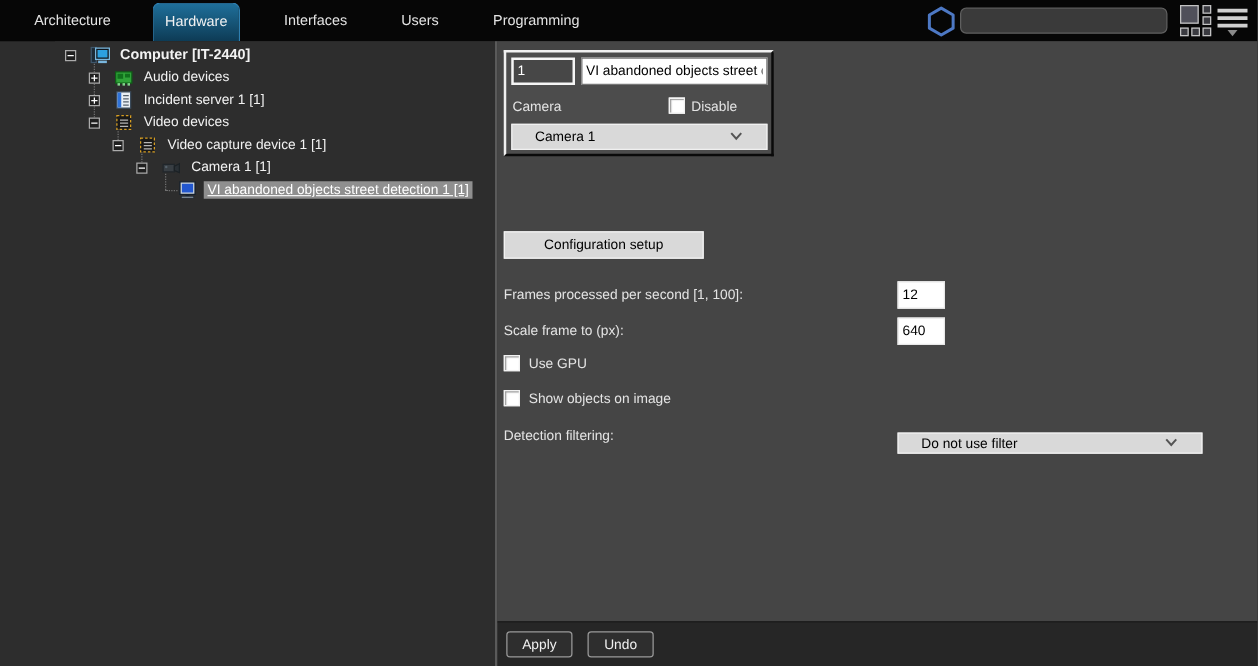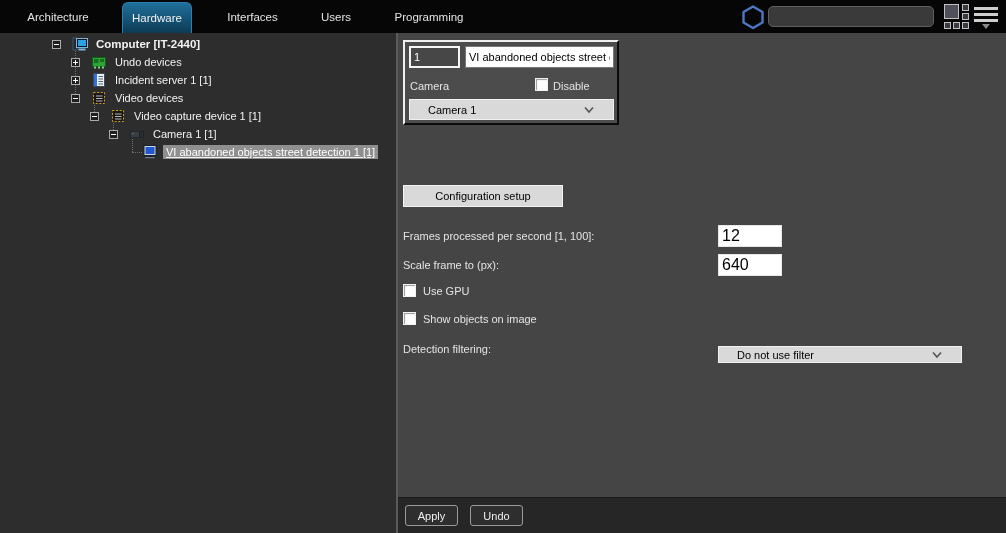--- a/index.html
+++ b/index.html
@@ -72,22 +72,22 @@
   .checkbox{position:absolute;width:13px;height:13px;background:#fff;border:1px solid #f2f2f2;
     box-shadow:inset 1px 1px 1px #999;box-sizing:border-box;}
   .combobox{position:absolute;background:#d9d9d9;border:1px solid #f0f0f0;color:#000;font-size:11px;
     display:flex;align-items:center;justify-content:space-between;padding:0 18px;box-sizing:border-box;cursor:default;}
   #camera-select{left:4px;top:57px;width:205px;height:21px;}
   #config-button{position:absolute;left:5px;top:152px;width:160px;height:22px;background:#d9d9d9;
     border:1px solid #f2f2f2;color:#000;font-size:11px;display:flex;align-items:center;
     justify-content:center;cursor:default;box-sizing:border-box;}
   #frames-label{left:5px;top:197px;}
   #scale-label{left:5px;top:226px;}
-  .num-input{position:absolute;width:64px;height:22px;background:#fff;border:1px solid #e8e8e8;
-    color:#000;font-size:16px;padding:0 3px;box-sizing:border-box;outline:none;
+  .num-input{position:absolute;width:38px;height:22px;background:#fff;border:1px solid #e8e8e8;
+    color:#000;font-size:11px;padding:0 3px;box-sizing:border-box;outline:none;
     font-family:"Liberation Sans",sans-serif;}
   #frames-input{left:320px;top:192px;}
   #scale-input{left:320px;top:221px;}
   #gpu-checkbox{left:5px;top:251px;}
   #gpu-label{left:25px;top:252px;}
   #show-checkbox{left:5px;top:279px;}
   #show-label{left:25px;top:280px;}
   #filter-label{left:5px;top:310px;}
   #filter-select{left:320px;top:313px;width:244px;height:17px;}
   .footer-btn{position:absolute;top:7px;height:21px;background:#2e2e2e;border:1px solid #9a9a9a;
@@ -153,21 +153,21 @@
         <span class="glyph-v"></span>
       </span>
       <span class="tree-icon"><svg width="16" height="16" viewBox="0 0 16 16">
           <rect x="1.5" y="3.5" width="13" height="9" fill="#2fa338" stroke="#0f5c17"></rect>
           <rect x="3" y="5" width="4.5" height="4" fill="#11701d"></rect>
           <rect x="9" y="5" width="4" height="3" fill="#11701d"></rect>
           <rect x="3" y="12.5" width="2" height="2" fill="#83d68d"></rect>
           <rect x="7" y="12.5" width="2" height="2" fill="#83d68d"></rect>
           <rect x="11" y="12.5" width="2" height="2" fill="#83d68d"></rect>
         </svg></span>
-      <span class="tree-label">Undo devices</span>
+      <span class="tree-label">Audio devices</span>
     </div>
     <div class="tree-row" style="left: 27px; top: 38px;">
       <span class="expand-box">
         <span class="glyph-h"></span>
         <span class="glyph-v"></span>
       </span>
       <span class="tree-icon"><svg width="16" height="16" viewBox="0 0 16 16">
           <rect x="2.5" y="1.5" width="11" height="13" fill="#e9eff5" stroke="#3a4a5a"></rect>
           <rect x="3" y="2" width="3" height="12" fill="#2f72d8"></rect>
           <line x1="7.5" y1="4.5" x2="12" y2="4.5" stroke="#55616e"></line>

